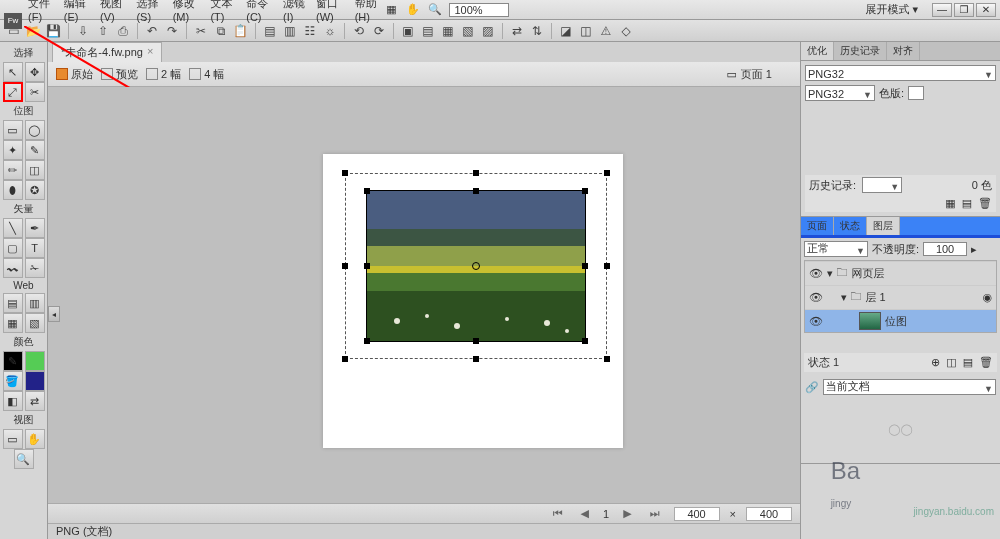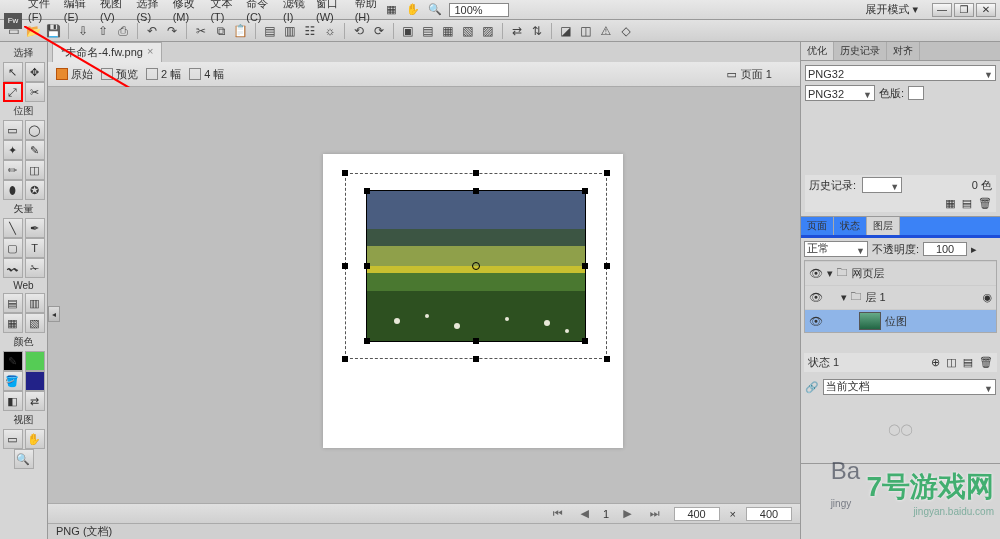--- a/index.html
+++ b/index.html
@@ -435,15 +435,14 @@
       </div>
       <div class="swatch-body">◯◯</div>
     </div>
   </div>
 </div>
 
 <div class="panel-sliver sliver-left">◂</div>
 
 <div class="baidu">Ba<br><span style="font-size:10px">jingy</span></div>
 <div class="watermark">
-  <div class="big">7号游戏网</div>
   <div class="url">jingyan.baidu.com</div>
 </div>
 
 </body></html>

